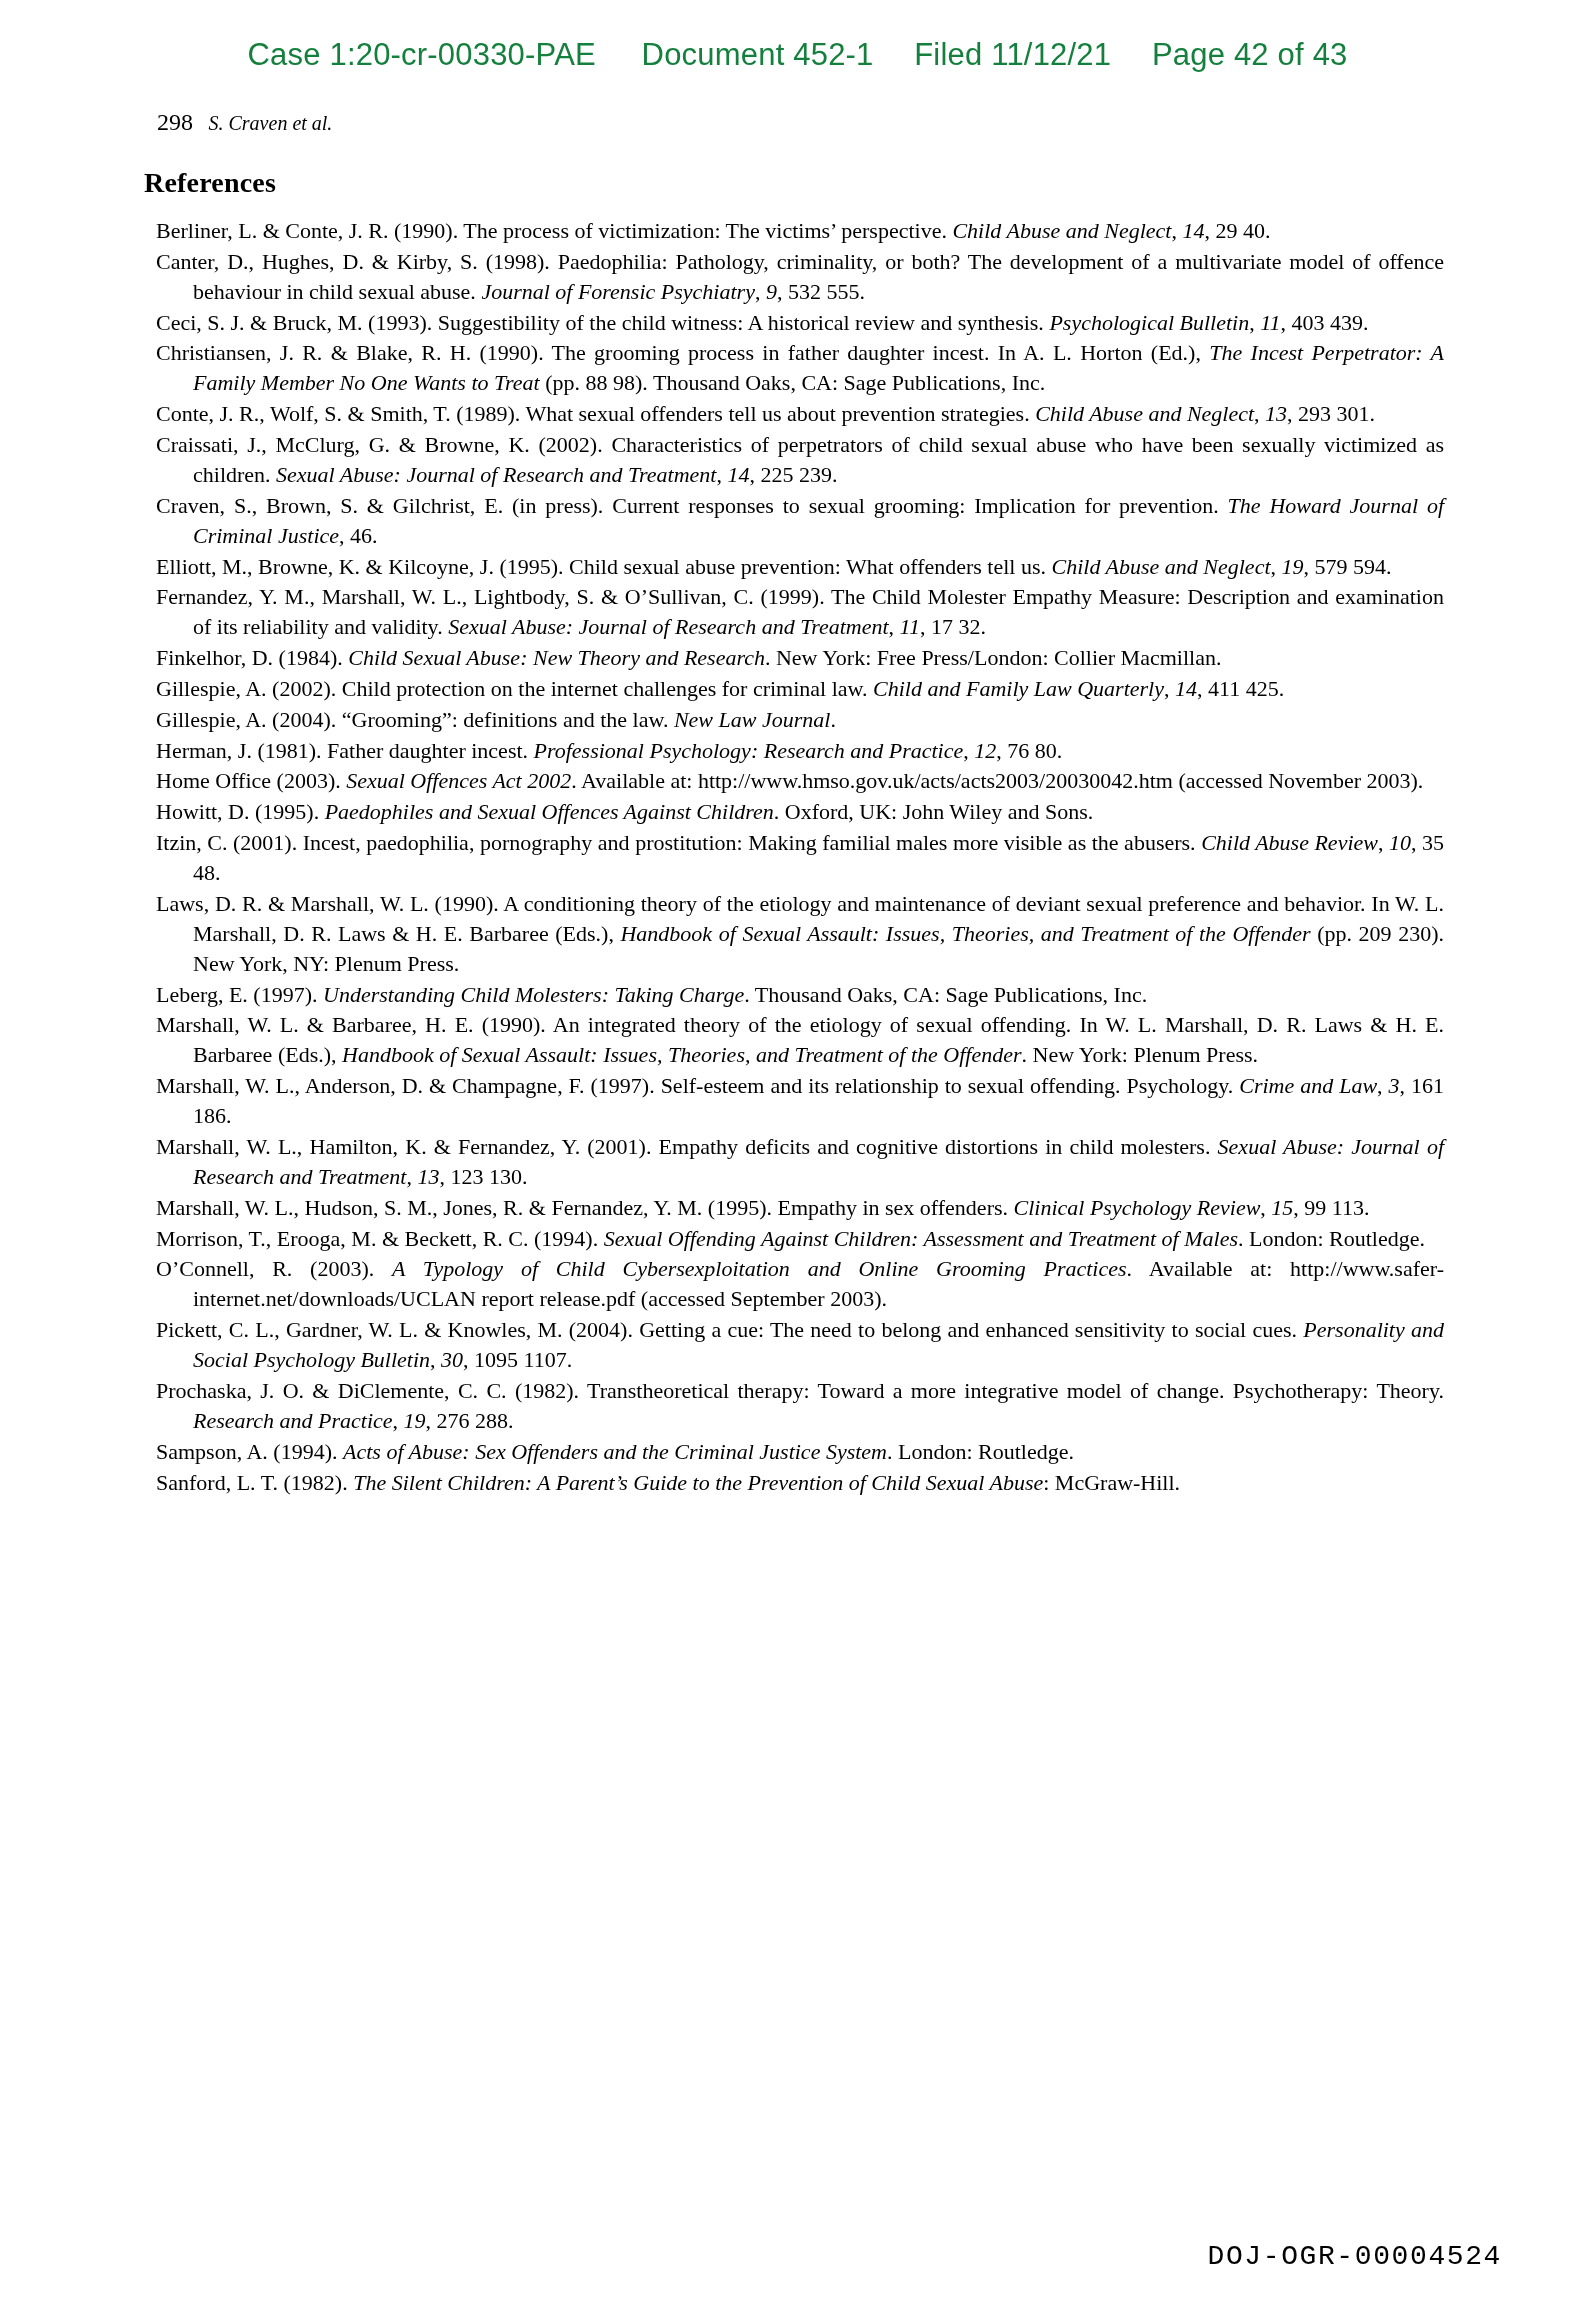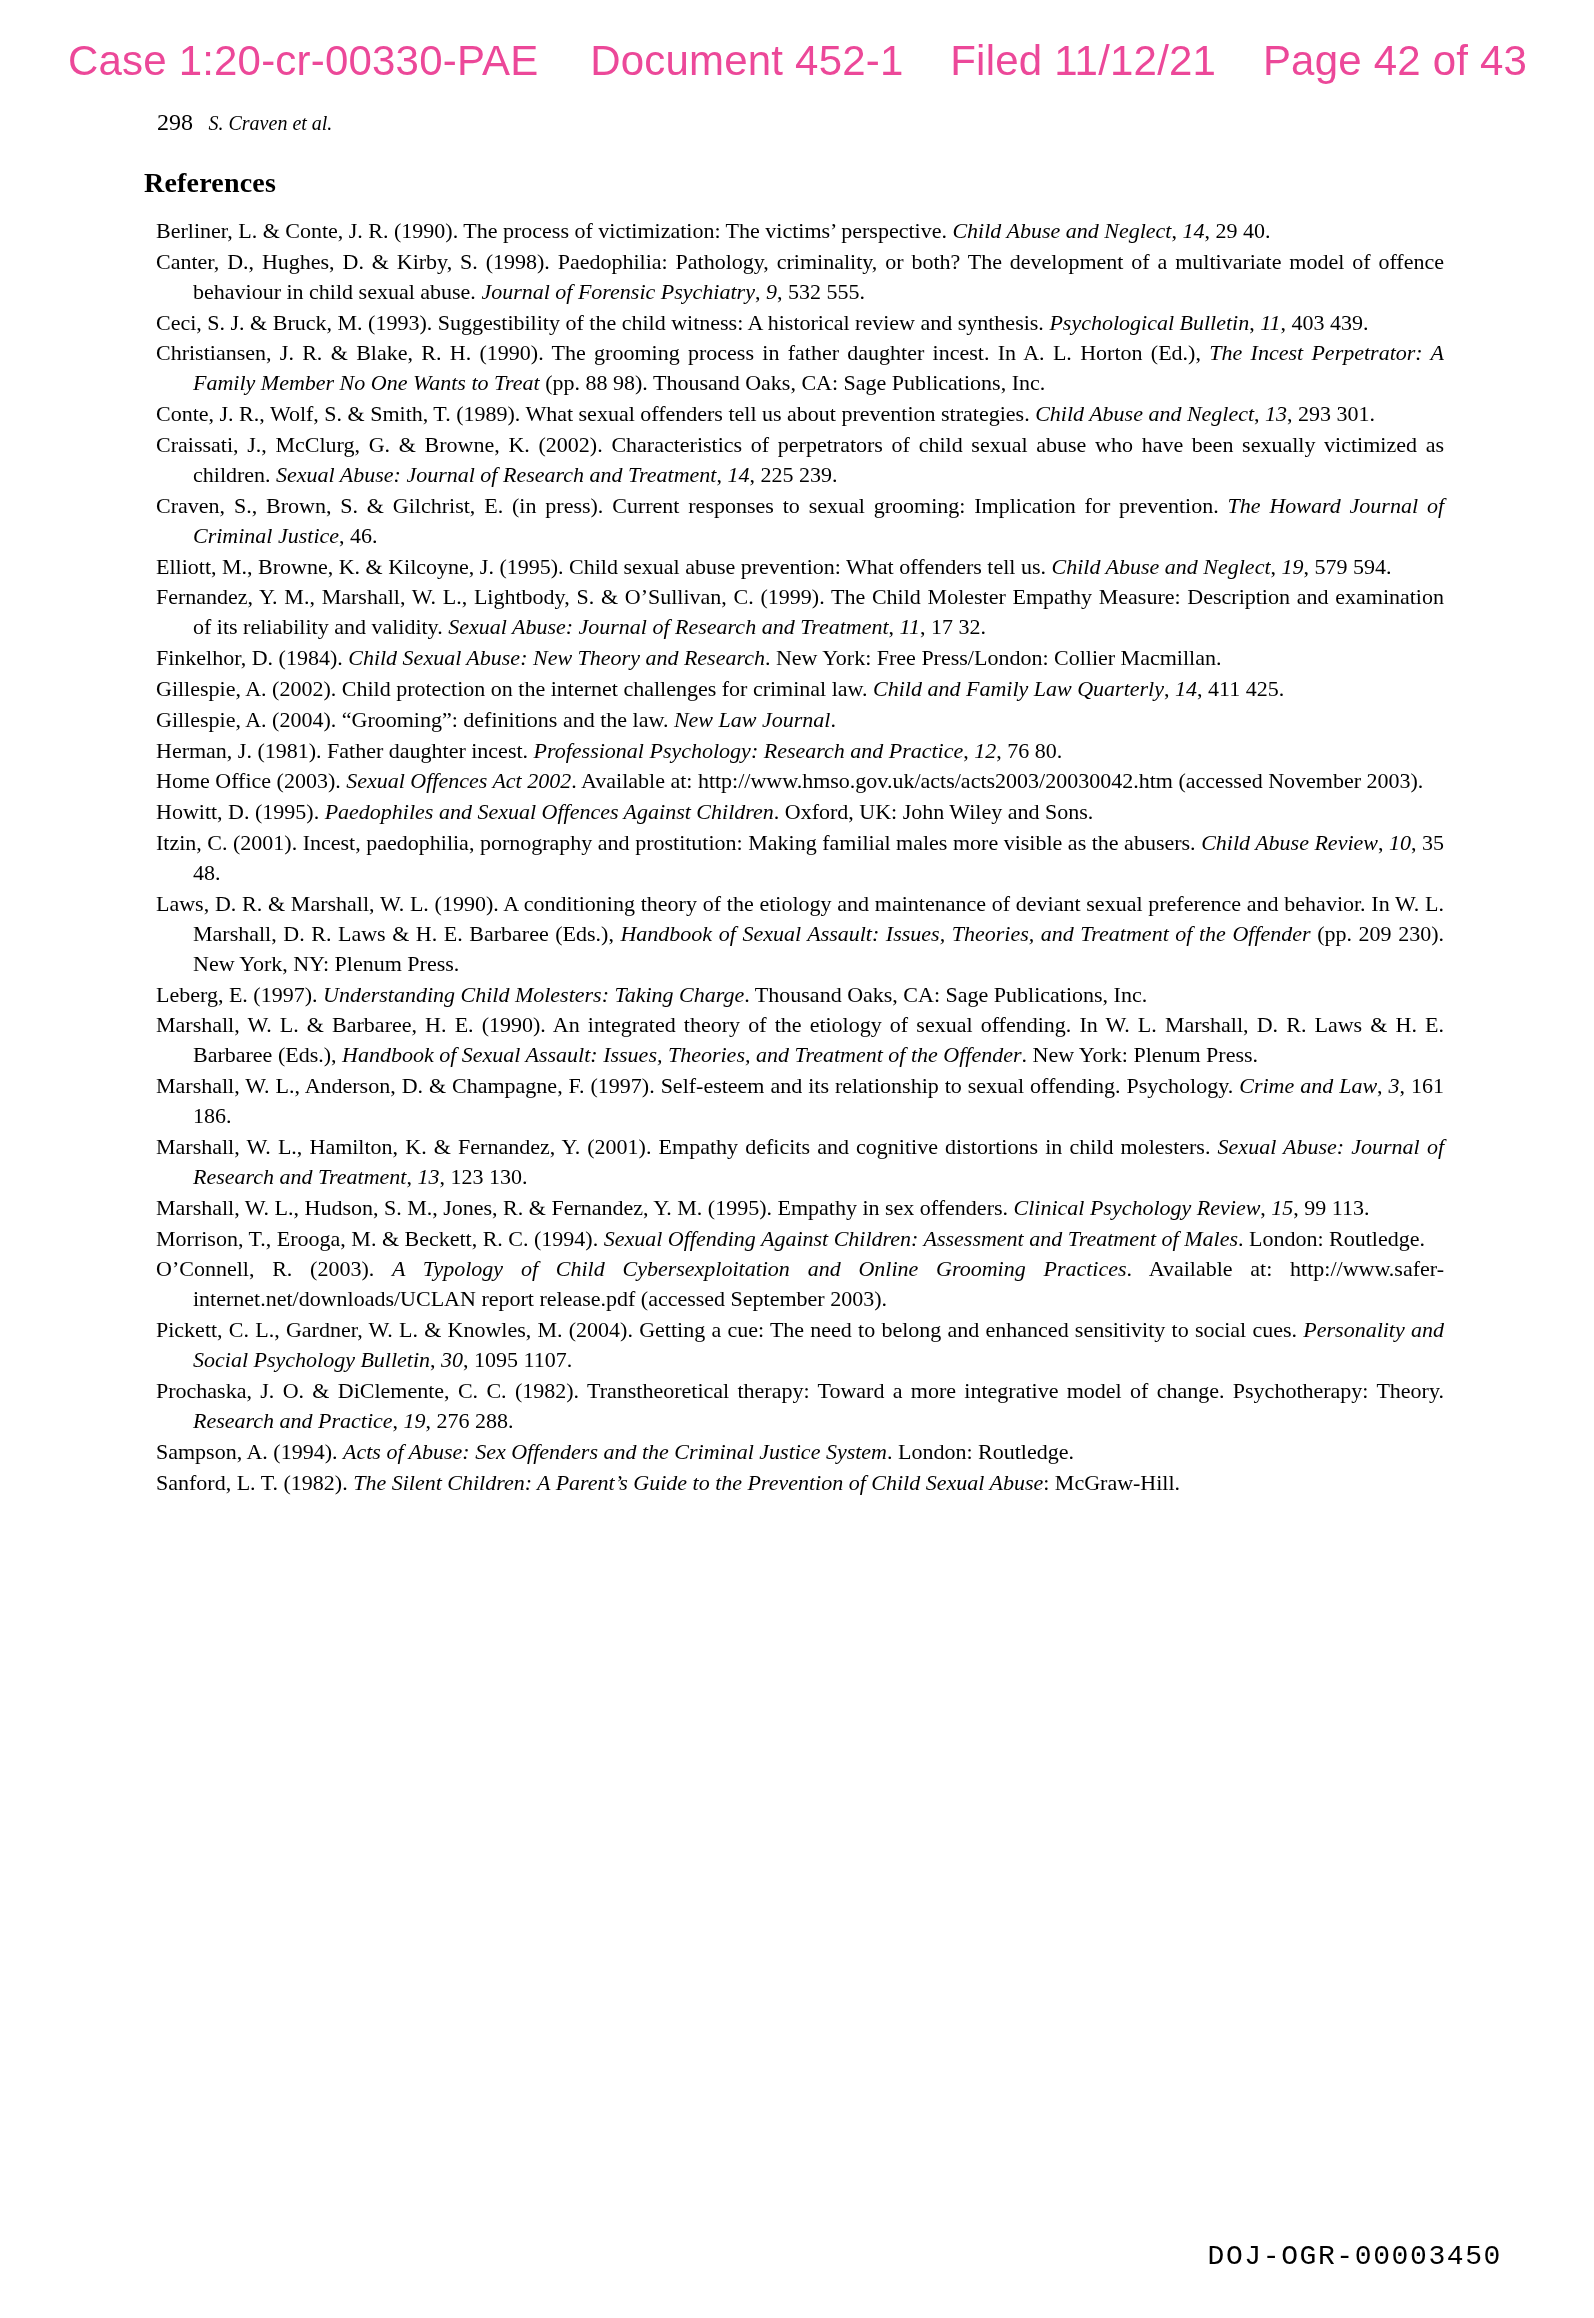--- a/index.html
+++ b/index.html
@@ -23,23 +23,23 @@
     padding: 0;
   }
   
   .ecf-header {
     position: absolute;
     top: 37px;
     left: 0;
     width: 1595px;
     text-align: center;
     font-family: "Liberation Sans", sans-serif;
-    font-size: 42px;
+    font-size: 31px;
     letter-spacing: 0.2px;
-    color: #ec4899;
+    color: #15803d;
     white-space: nowrap;
   }
   .ecf-header span {
     display: inline-block;
   }
   .ecf-gap-s { width: 28px; display: inline-block; }
   .ecf-gap-m { width: 23px; display: inline-block; }
 
   
   .running-head {
@@ -146,16 +146,16 @@
         <li class="ref-item">Marshall, W. L., Hudson, S. M., Jones, R. &amp; Fernandez, Y. M. (1995). Empathy in sex offenders. <i>Clinical Psychology Review</i>, <i>15</i>, 99  113.</li>
         <li class="ref-item">Morrison, T., Erooga, M. &amp; Beckett, R. C. (1994). <i>Sexual Offending Against Children: Assessment and Treatment of Males</i>. London: Routledge.</li>
         <li class="ref-item">O’Connell, R. (2003). <i>A Typology of Child Cybersexploitation and Online Grooming Practices</i>. Available at: http://www.safer-internet.net/downloads/UCLAN  report  release.pdf (accessed September 2003).</li>
         <li class="ref-item">Pickett, C. L., Gardner, W. L. &amp; Knowles, M. (2004). Getting a cue: The need to belong and enhanced sensitivity to social cues. <i>Personality and Social Psychology Bulletin</i>, <i>30</i>, 1095  1107.</li>
         <li class="ref-item">Prochaska, J. O. &amp; DiClemente, C. C. (1982). Transtheoretical therapy: Toward a more integrative model of change. Psychotherapy: Theory. <i>Research and Practice</i>, <i>19</i>, 276  288.</li>
         <li class="ref-item">Sampson, A. (1994). <i>Acts of Abuse: Sex Offenders and the Criminal Justice System</i>. London: Routledge.</li>
         <li class="ref-item">Sanford, L. T. (1982). <i>The Silent Children: A Parent’s Guide to the Prevention of Child Sexual Abuse</i>: McGraw-Hill.</li>
       </ul>
   </div>
 
-  <div class="bates">DOJ-OGR-00003450</div>
+  <div class="bates">DOJ-OGR-00004524</div>
 
 </div>
 
 
 </body></html>

